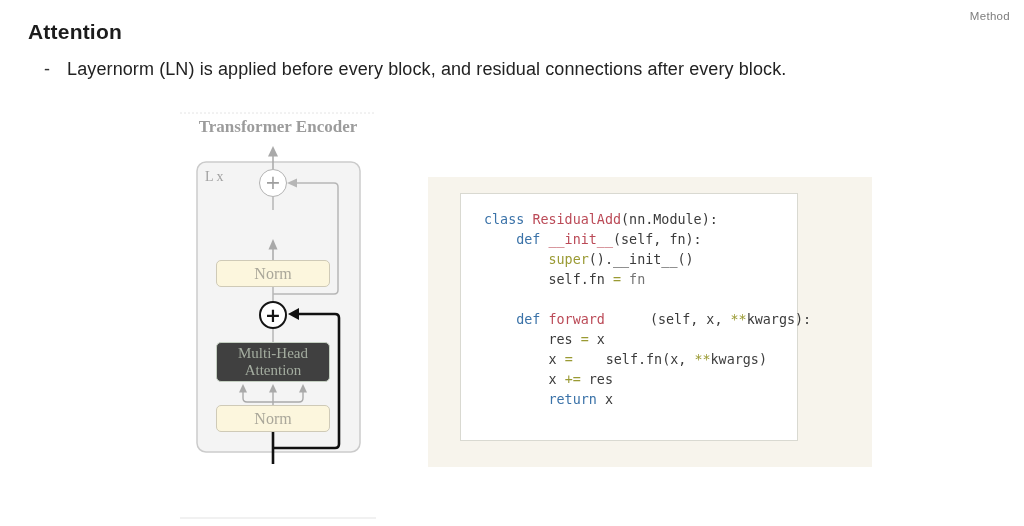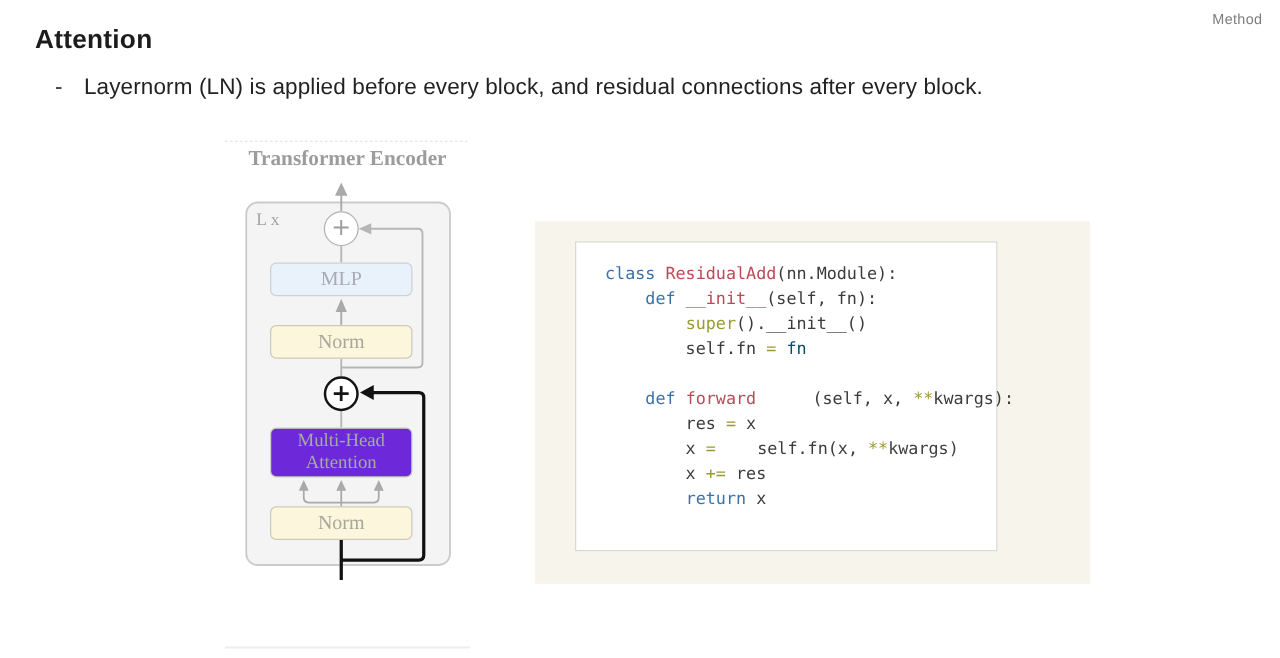--- a/index.html
+++ b/index.html
@@ -49,21 +49,21 @@
   .dblock {
     position: absolute; left: 38px; width: 114px;
     display: flex; align-items: center; justify-content: center;
     text-align: center;
     font-family: "Liberation Serif", serif;
     border-radius: 5px;
     line-height: 17px;
   }
   .mlp   { top: 100px; height: 27px; background: #e9f2fb; border: 1px solid #c9d2db; color: #a7acb6; font-size: 16px; }
   .norm1 { top: 150px; height: 27px; background: #fcf6dd; border: 1px solid #cfcab7; color: #aaa79a; font-size: 16px; }
-  .mha   { top: 232px; height: 40px; background: #6d28d9; border: 1px solid #c4cfc1; color: #a3ac9f; font-size: 15px; padding: 16px 14px; }
+  .mha   { top: 232px; height: 40px; background: #404040; border: 1px solid #c4cfc1; color: #a3ac9f; font-size: 15px; padding: 16px 14px; }
   .norm2 { top: 295px; height: 27px; background: #fcf6dd; border: 1px solid #cfcab7; color: #aaa79a; font-size: 16px; }
   .embedded {
     top: 353px; left: 35px; width: 115px; height: 45px;
     background: #f4f4f2; border: 1px solid #bdbdbd; border-radius: 6px;
     color: #a5a5a2; font-size: 15px; padding: 0 14px;
   }
   .plus-circle {
     position: absolute; left: 81px; width: 28px; height: 28px;
     border-radius: 50%; background: #ffffff;
     text-align: center; font-size: 19px; line-height: 25px;
@@ -131,32 +131,31 @@
     <path d="M 95 338 H 157 Q 161 338 161 334 V 208 Q 161 204 157 204 H 118" fill="none" stroke="#111111" stroke-width="2.6"></path>
     <polygon points="110,204 121,198 121,210" fill="#111111"></polygon>
   </svg>
 
   <div class="diag-title">Transformer Encoder</div>
   <div class="loop-label">L x</div>
 
   <div class="plus-circle plus-top">+</div>
   <div class="plus-circle plus-bottom">+</div>
 
-  <div class="dblock mlp">MLP</div>
   <div class="dblock norm1">Norm</div>
   <div class="dblock mha">Multi-Head Attention</div>
   <div class="dblock norm2">Norm</div>
 </div>
 
 <div class="code-outer">
   <div class="code-inner">
     <pre class="code" id="codeblock"><span style="color: rgb(58, 114, 168);">class</span><span style="color: rgb(59, 59, 59);"> </span><span style="color: rgb(187, 74, 87);">ResidualAdd</span><span style="color: rgb(59, 59, 59);">(nn.Module):</span>
 <span style="color: rgb(59, 59, 59);">    </span><span style="color: rgb(58, 114, 168);">def</span><span style="color: rgb(59, 59, 59);"> </span><span style="color: rgb(187, 74, 87);">__init__</span><span style="color: rgb(59, 59, 59);">(self, fn):</span>
 <span style="color: rgb(59, 59, 59);">        </span><span style="color: rgb(154, 154, 51);">super</span><span style="color: rgb(59, 59, 59);">().__init__()</span>
-<span style="color: rgb(59, 59, 59);">        self.fn </span><span style="color: rgb(154, 154, 51);">=</span><span style="color: #0c4a6e;"> fn</span>
+<span style="color: rgb(59, 59, 59);">        self.fn </span><span style="color: rgb(154, 154, 51);">=</span><span style="color: #737373;"> fn</span>
 
 <span style="color: rgb(59, 59, 59);">    </span><span style="color: rgb(58, 114, 168);">def</span><span style="color: rgb(59, 59, 59);"> </span><span style="color: rgb(187, 74, 87);">forward</span><span style="color: rgb(59, 59, 59); padding-left: 45px;">(self, x, </span><span style="color: rgb(154, 154, 51);">**</span><span style="color: rgb(59, 59, 59);">kwargs):</span>
 <span style="color: rgb(59, 59, 59);">        res </span><span style="color: rgb(154, 154, 51);">=</span><span style="color: rgb(59, 59, 59);"> x</span>
 <span style="color: rgb(59, 59, 59);">        x </span><span style="color: rgb(154, 154, 51);">=</span><span style="color: rgb(59, 59, 59); margin-left: 25px;"> self.fn(x, </span><span style="color: rgb(154, 154, 51);">**</span><span style="color: #404040;">kwargs)</span>
 <span style="color: rgb(59, 59, 59);">        x </span><span style="color: rgb(154, 154, 51);">+=</span><span style="color: rgb(59, 59, 59);"> res</span>
 <span style="color: rgb(59, 59, 59);">        </span><span style="color: rgb(58, 114, 168);">return</span><span style="color: rgb(59, 59, 59);"> x</span>
 </pre>
   </div>
 </div>
 

